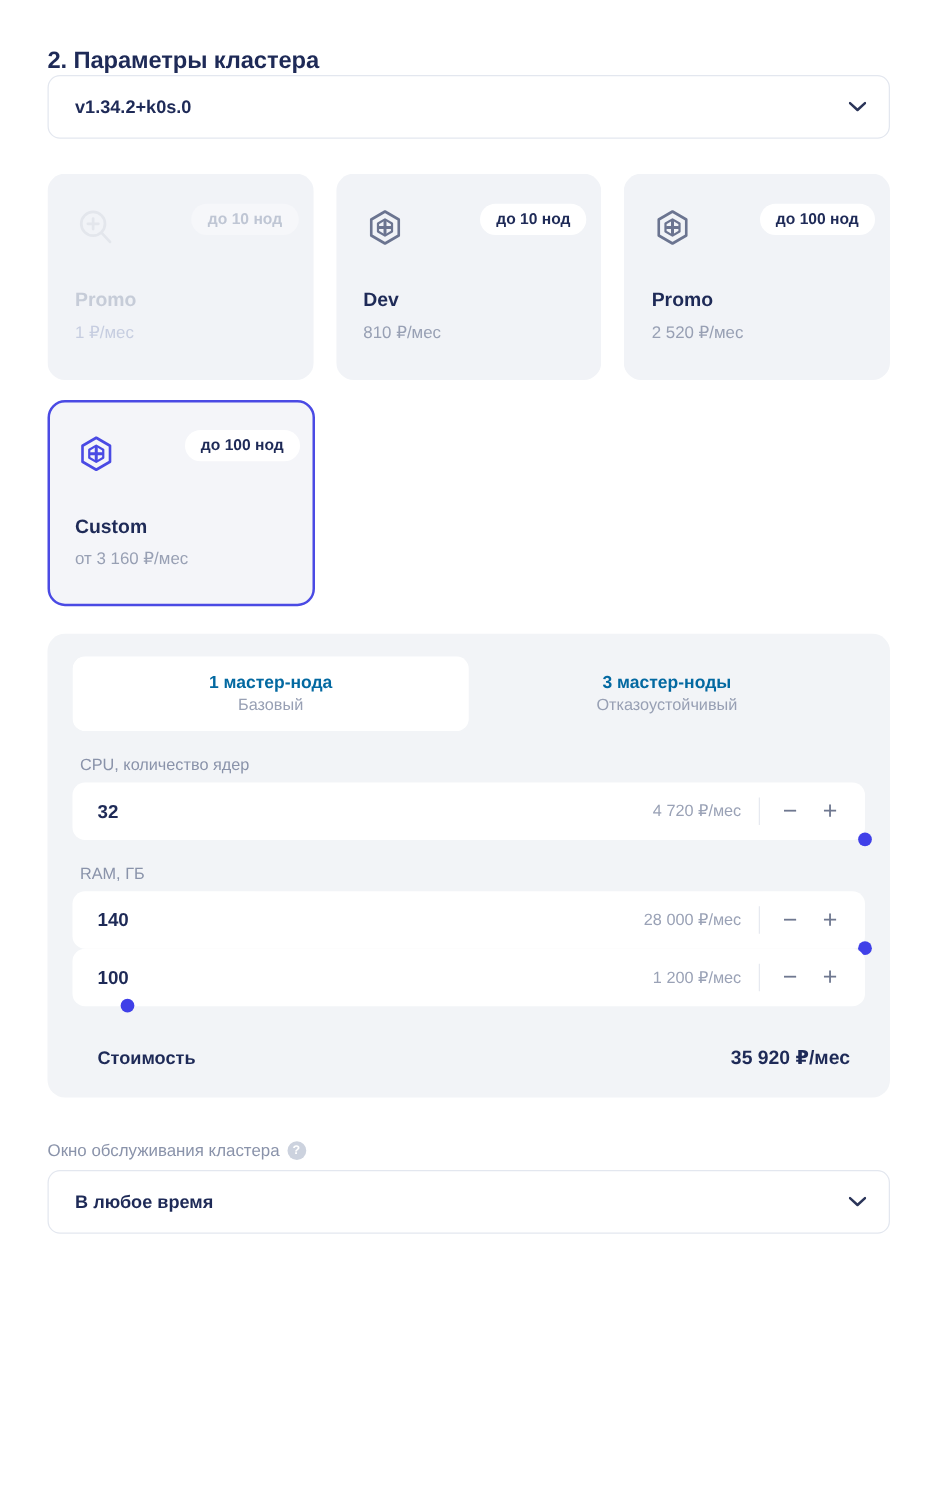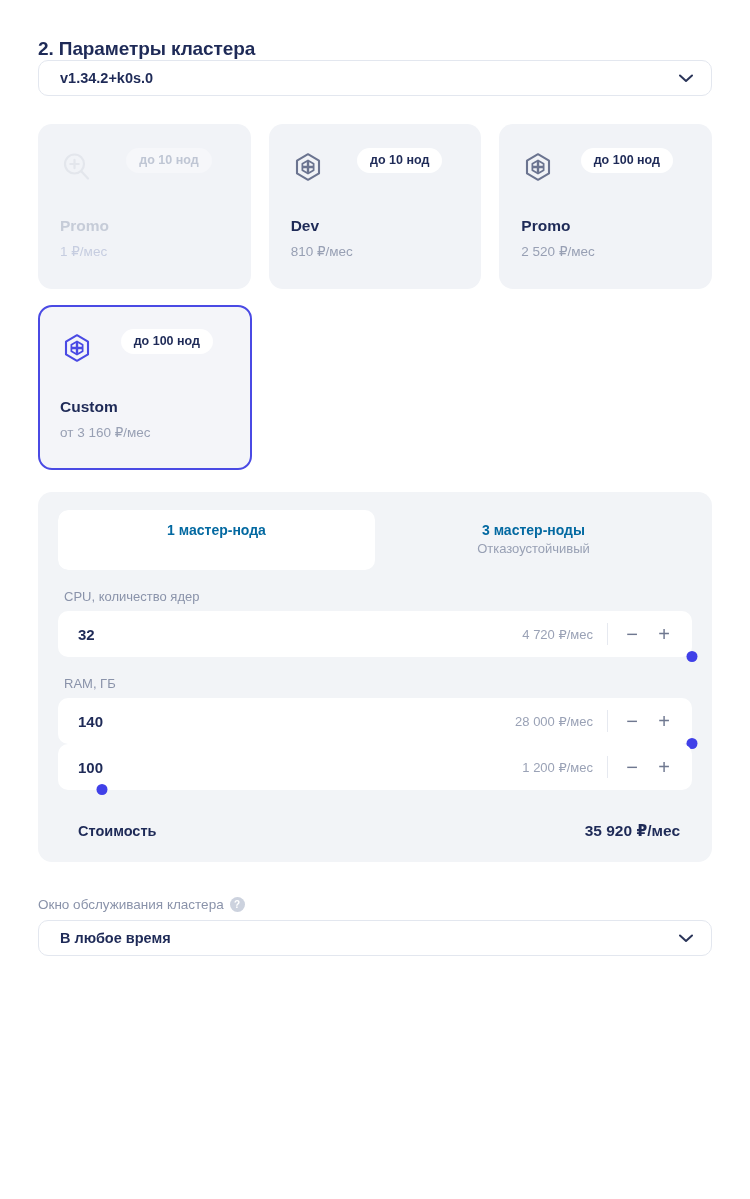--- a/index.html
+++ b/index.html
@@ -51,21 +51,21 @@
     background: #ccd2de;
     color: #ffffff;
     font-size: 10px;
     font-weight: bold;
     line-height: 1;
     font-family: "Liberation Sans", sans-serif;
   }
 
   
   .select-box {
-    height: 36px;
+    height: 51px;
     border: 1px solid #e3e7ef;
     border-radius: 10px;
     background: #ffffff;
     display: flex;
     align-items: center;
     padding: 0 18px 0 21px;
     font-size: 14.5px;
     font-weight: bold;
     color: #1e2a57;
     justify-content: space-between;
@@ -83,21 +83,21 @@
   }
   .plans.second { margin-top: 16px; }
 
   .plan-card {
     position: relative;
     width: 214px;
     height: 165px;
     border-radius: 14px;
     background: #f1f3f7;
     border: 2px solid transparent;
-    padding: 22px 37px 20px 20px;
+    padding: 22px 10px 20px 20px;
   }
   .plan-card.selected {
     border-color: #4a4ae4;
     background: #f4f5f9;
   }
 
   .plan-top {
     display: flex;
     align-items: flex-start;
     justify-content: space-between;
@@ -314,20 +314,21 @@
       <div class="plan-name">Custom</div>
       <div class="plan-price">от 3 160 ₽/мес</div>
     </div>
   </div>
 
   <div class="config-panel">
 
     <div class="master-toggle">
       <div class="toggle-opt active">
         <div class="toggle-main">1 мастер-нода</div>
+        <div class="toggle-sub">Базовый</div>
       </div>
       <div class="toggle-opt">
         <div class="toggle-main">3 мастер-ноды</div>
         <div class="toggle-sub">Отказоустойчивый</div>
       </div>
     </div>
 
     <div class="res-label">CPU, количество ядер</div>
     <div class="res-row">
       <span class="res-value">32</span>

